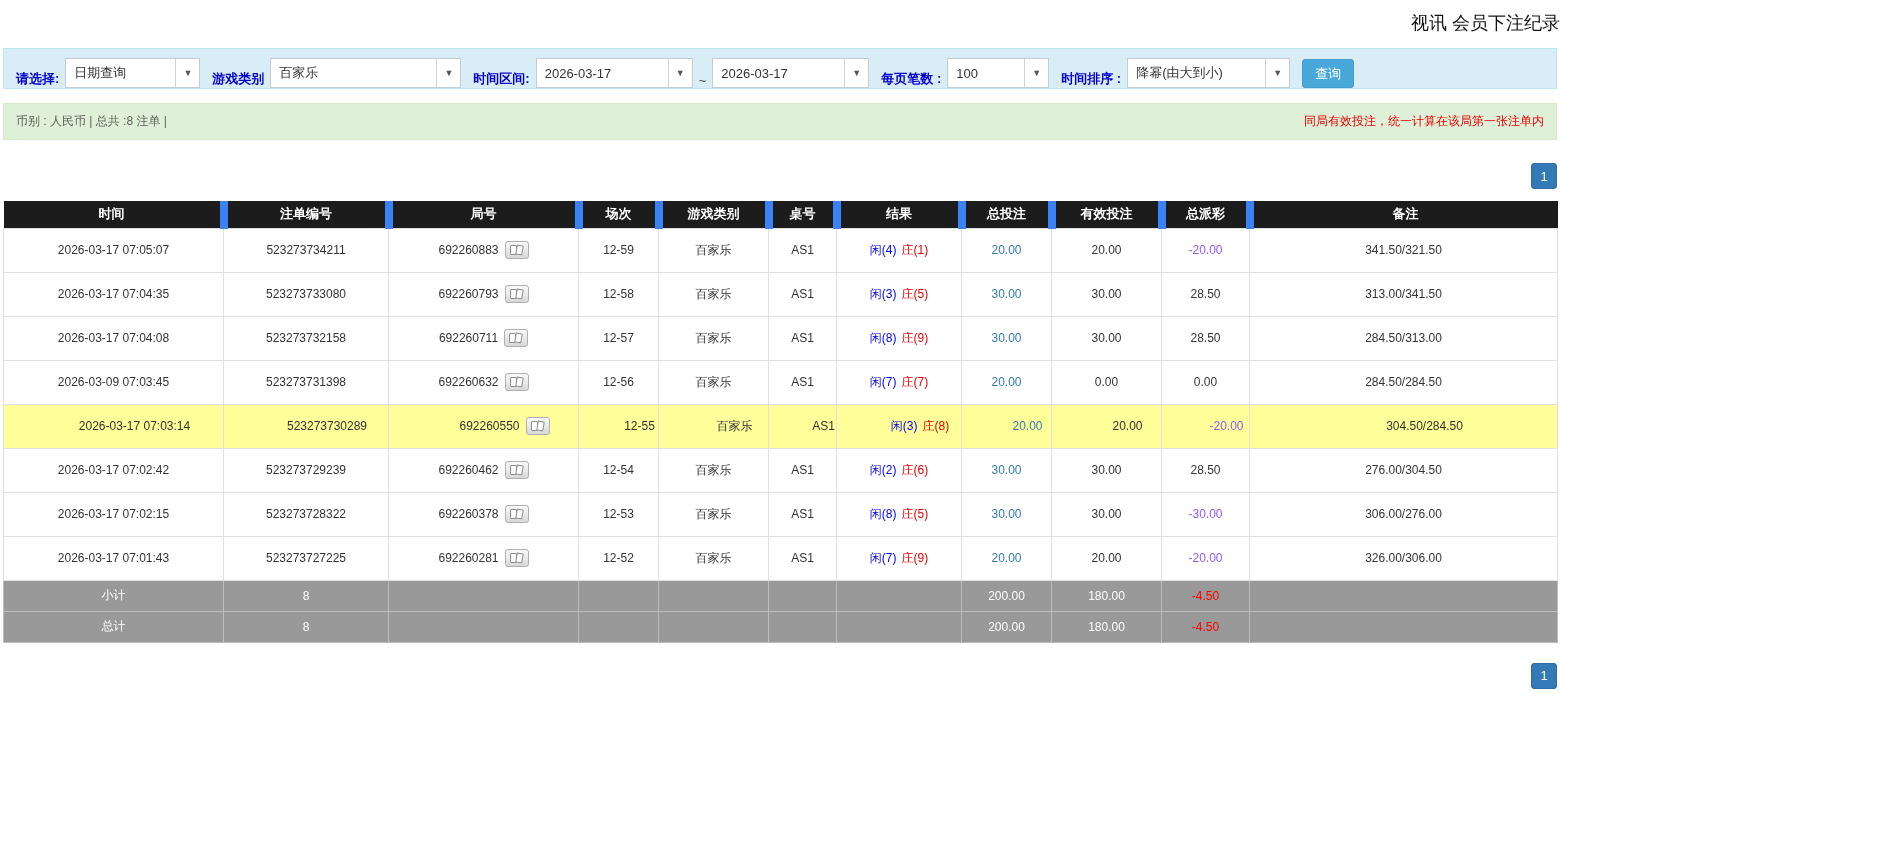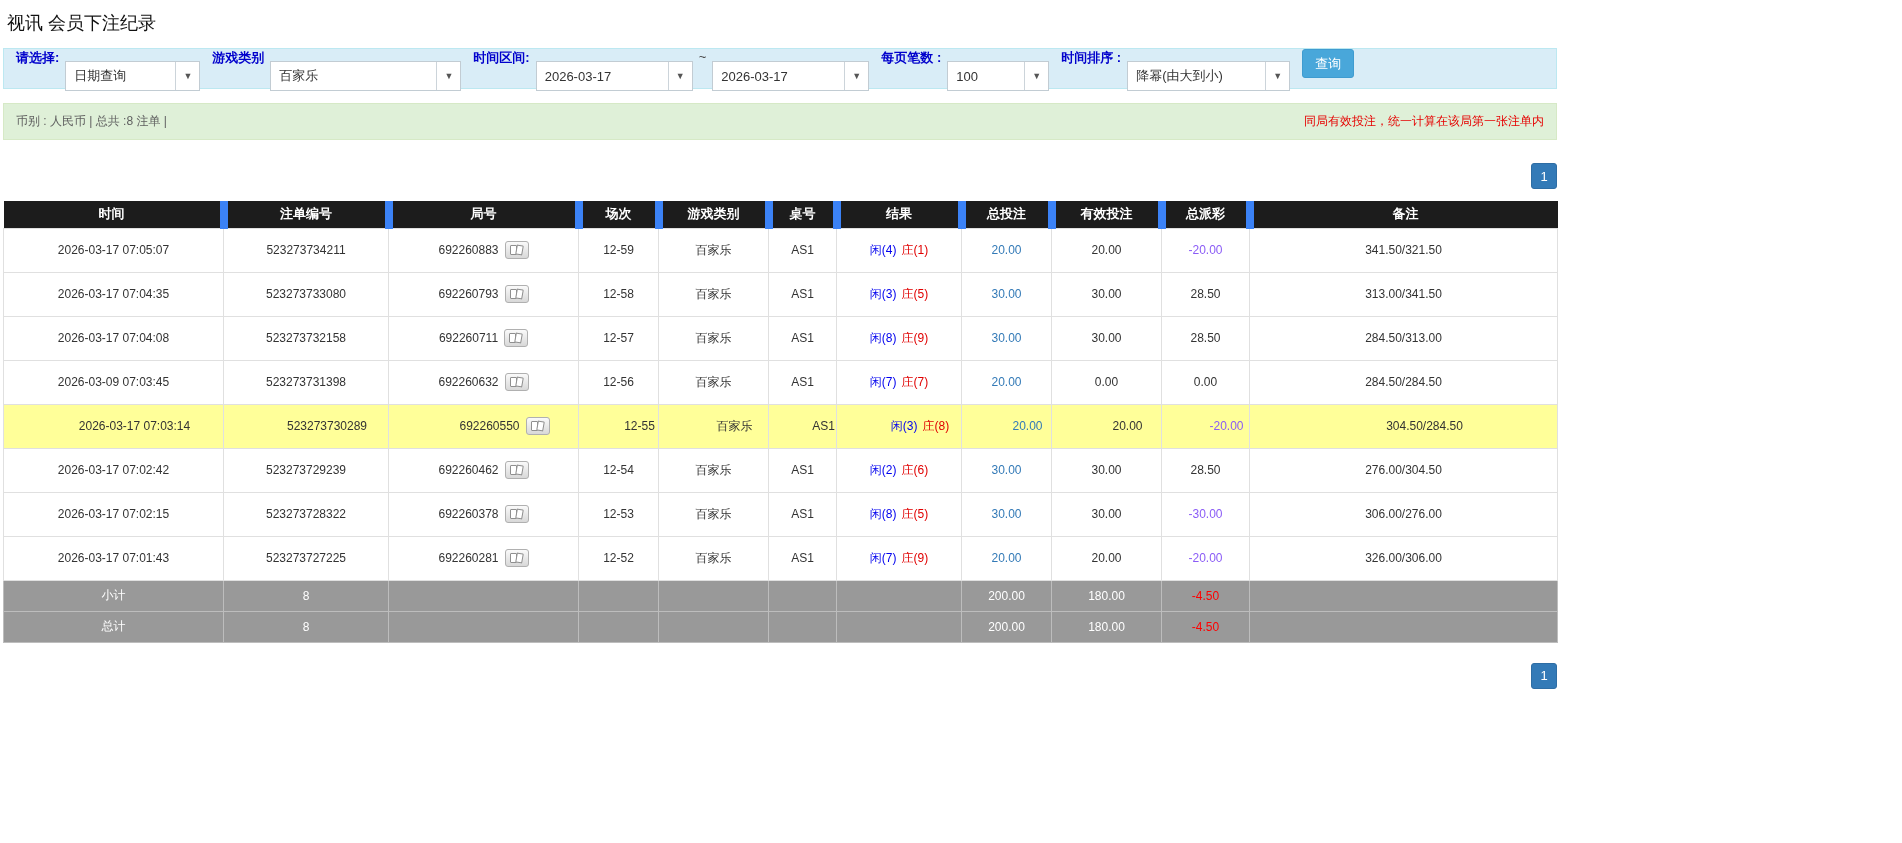--- a/index.html
+++ b/index.html
@@ -10,30 +10,31 @@
     min-height: 843px;
     color: #333;
   }
   .content { width: 1560px; }
 
   .page-title {
     font-size: 18px;
     font-weight: 400;
     color: #111;
     padding: 11px 0 0 7px;
+    text-align: right;
   }
 
   
   .filter-bar {
     margin: 13px 3px 0 3px;
     background: #d9edf7;
     border: 1px solid #bce8f1;
     height: 41px;
     display: flex;
-    align-items: flex-start;
+    align-items: flex-end;
     padding: 0 12px;
   }
   .flabel {
     color: #0000cc;
     font-weight: bold;
     font-size: 13px;
     margin: 0 6px 0 12px;
     white-space: nowrap;
   }
   .flabel.first { margin-left: 0; }

